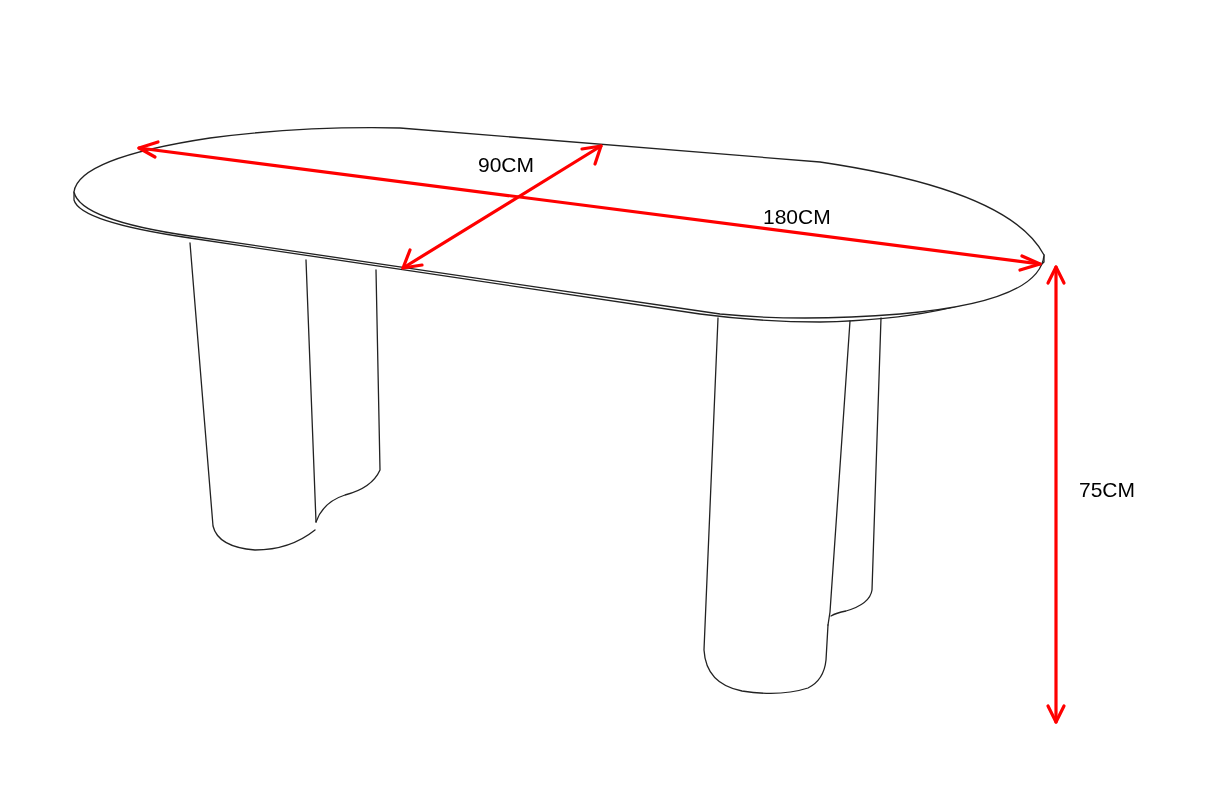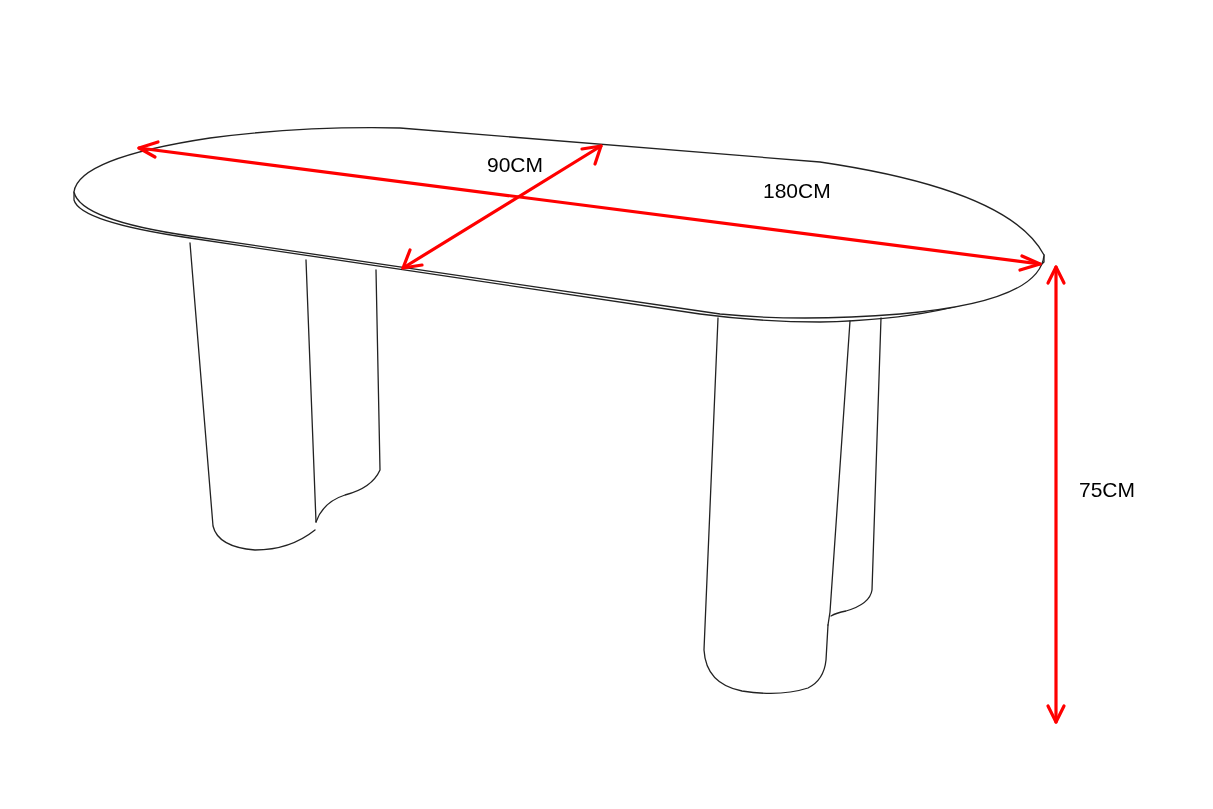--- a/index.html
+++ b/index.html
@@ -51,15 +51,15 @@
     <polyline class="dim" points="410,250 403,268 422,265"></polyline>
   </g>
 
   <g>
     <line class="dim" x1="1056" y1="267" x2="1056" y2="722"></line>
     <polyline class="dim" points="1048,283 1056,267 1064,283"></polyline>
     <polyline class="dim" points="1048,706 1056,722 1064,706"></polyline>
   </g>
 </svg>
 
-<div class="label" style="left:763px; top:180px;">180CM</div>
-<div class="label" style="left:478px; top:154px;margin-left:9px;">90CM</div>
+<div class="label" style="left:763px; top:206px;">180CM</div>
+<div class="label" style="left:478px; top:154px;">90CM</div>
 <div class="label" style="left:1079px; top:479px;">75CM</div>
 
 </body></html>

